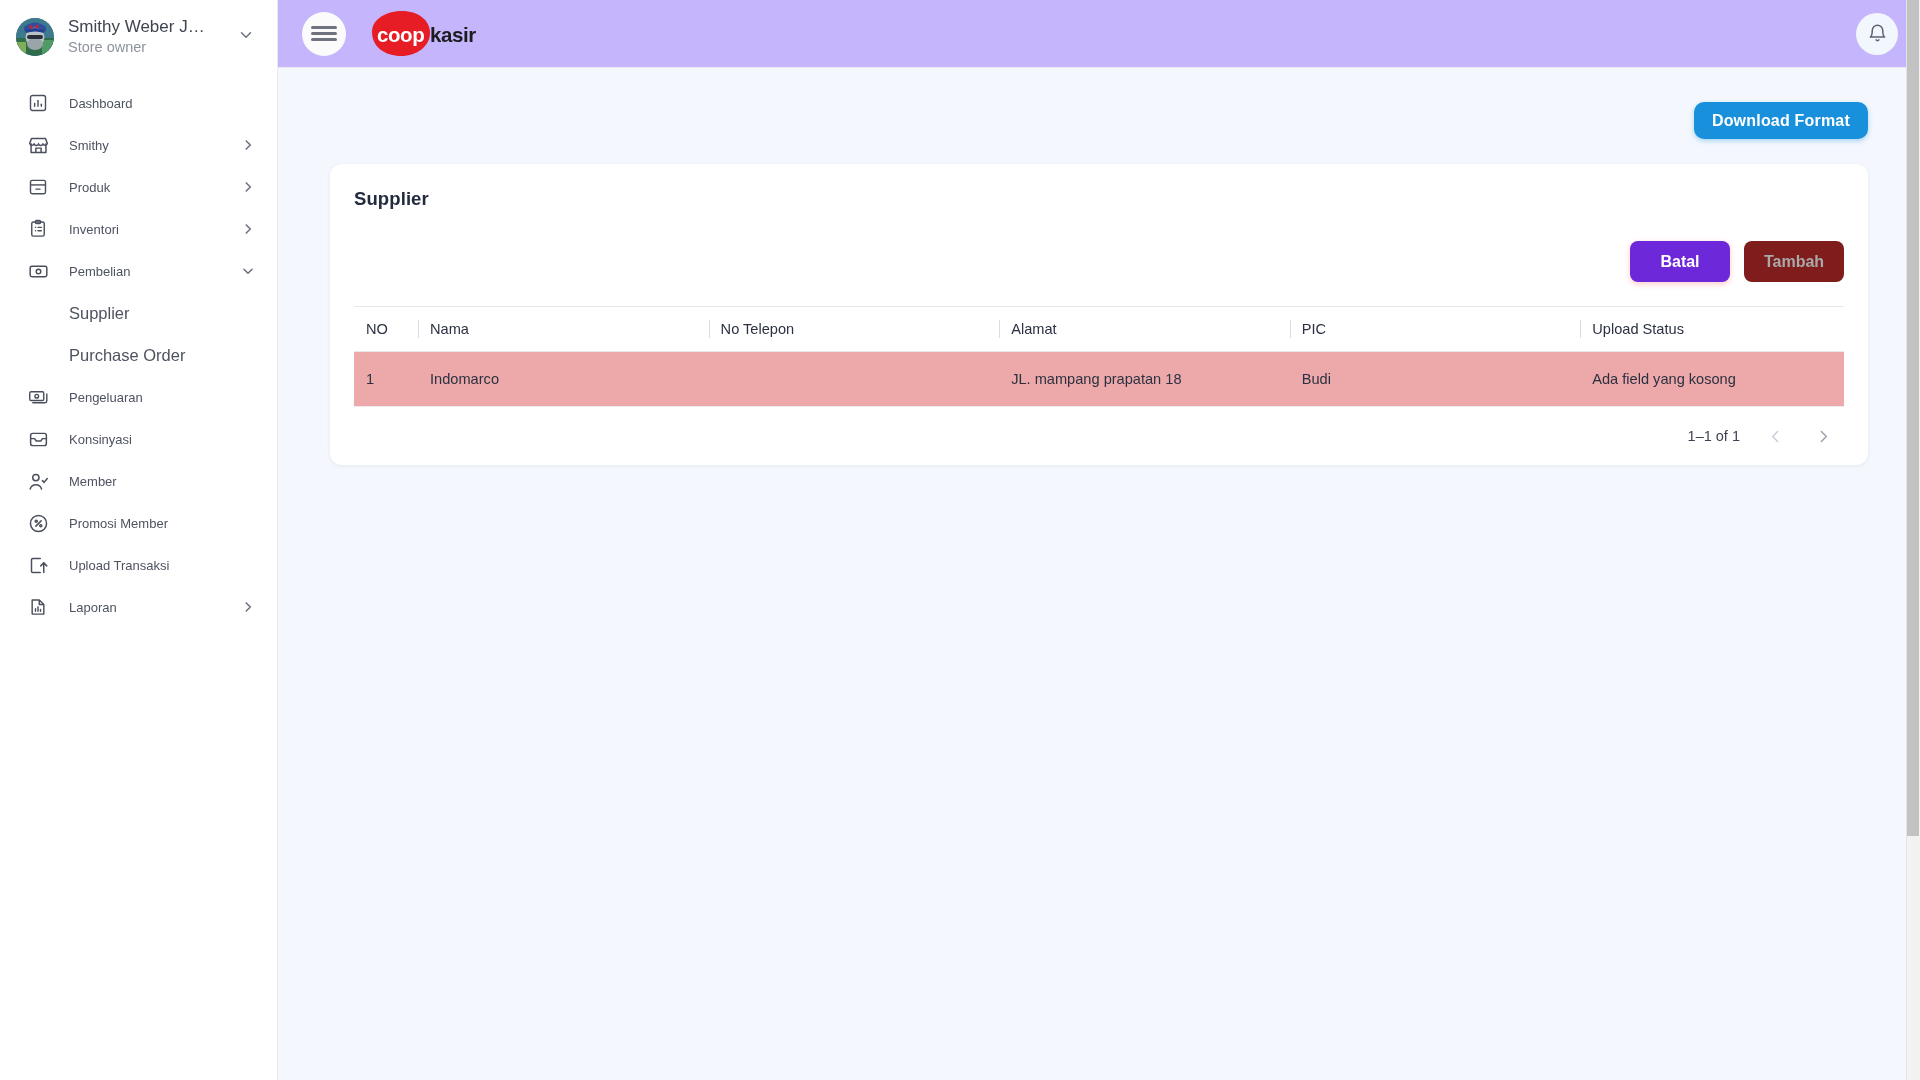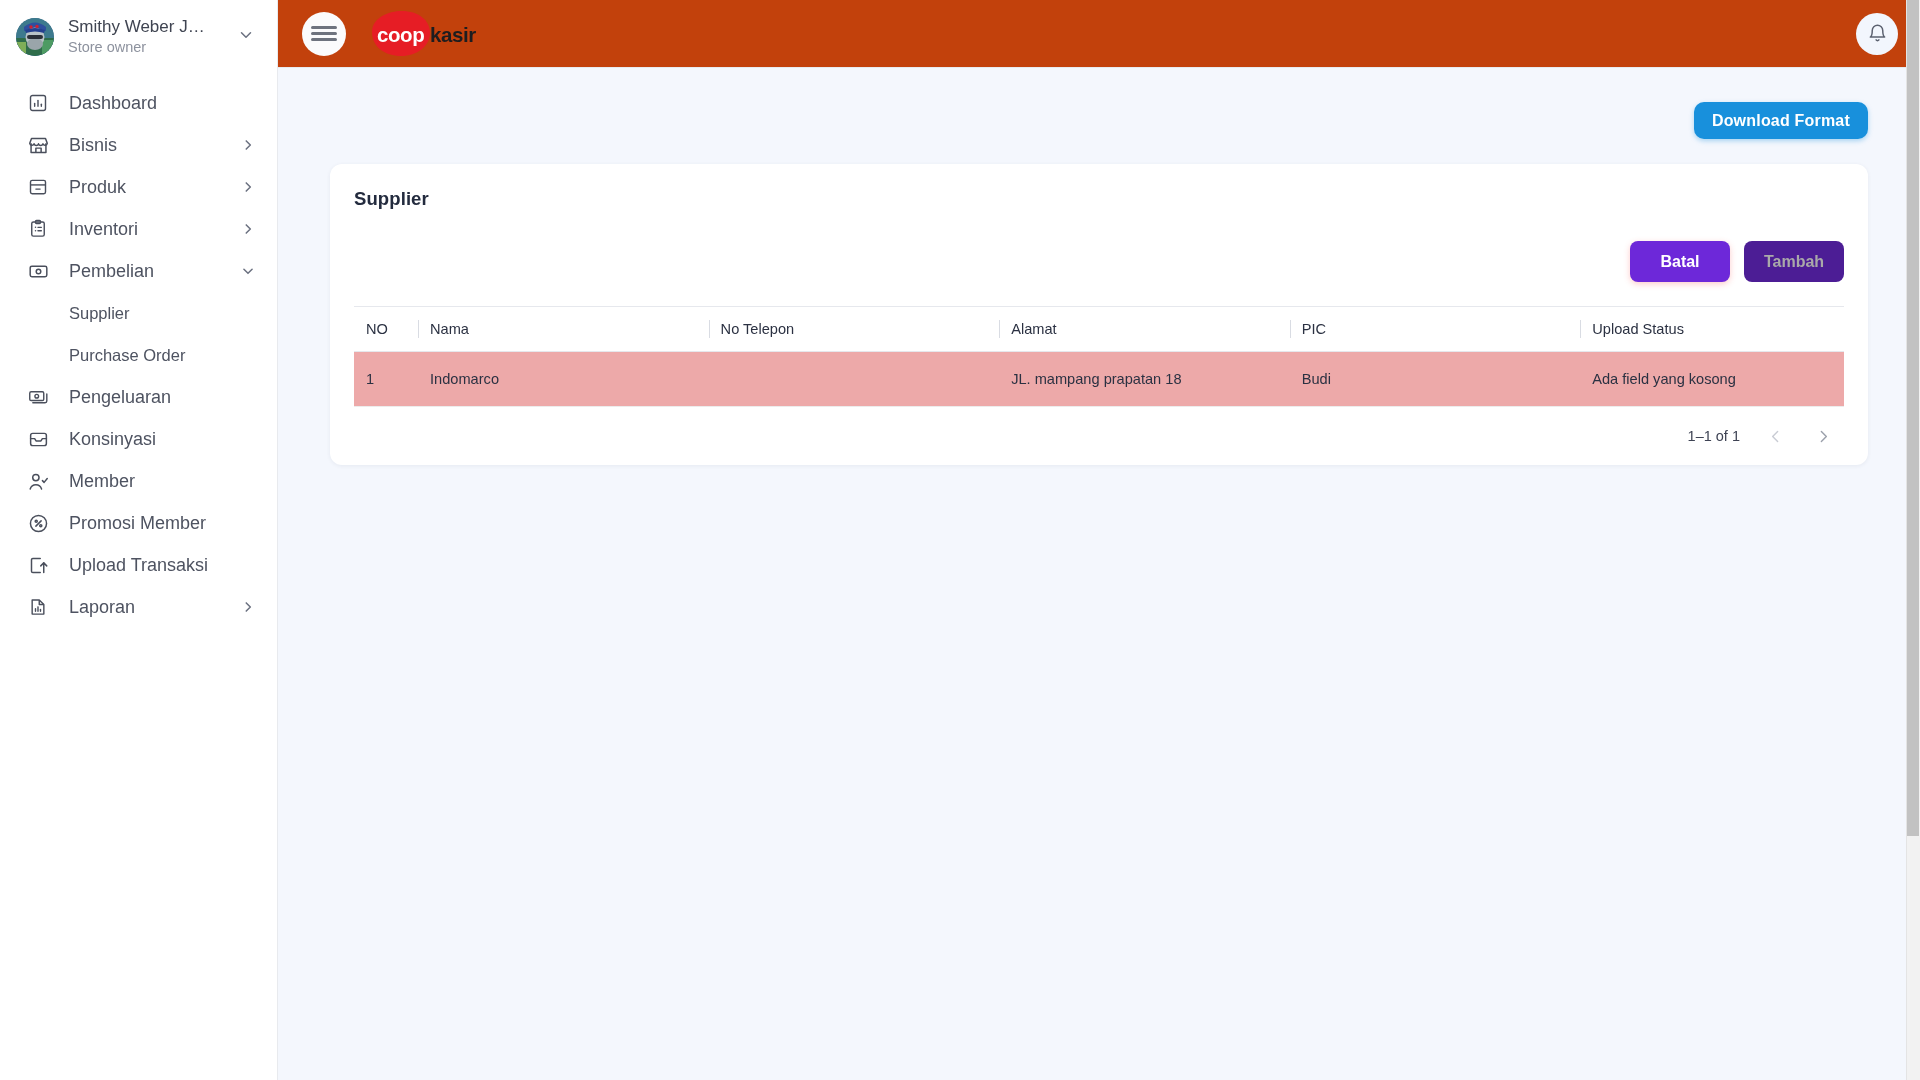--- a/index.html
+++ b/index.html
@@ -36,34 +36,34 @@
   .nav-item {
     display: flex; align-items: center; height: 42px;
     padding: 0 22px 0 27px; cursor: pointer; position: relative;
   }
   .nav-icon {
     width: 22px; height: 22px; flex: 0 0 22px;
     display: flex; align-items: center; justify-content: center;
     color: #4a4f5c;
   }
   .nav-label {
-    margin-left: 20px; font-size: 18px; color: #4e5361;
+    margin-left: 20px; font-size: 13px; color: #4e5361;
     flex: 1 1 auto; white-space: nowrap;
   }
   .nav-caret { flex: 0 0 14px; color: #6b7180; display: flex; align-items: center; }
   .nav-sub {
     display: flex; align-items: center; height: 42px;
     padding-left: 69px; cursor: pointer;
   }
   .nav-sub-label { font-size: 16.5px; color: #4e5361; white-space: nowrap; }
 
   
   .main { flex: 1 1 auto; height: 1080px; display: flex; flex-direction: column; min-width: 0; }
   .topbar {
-    height: 68px; background: #c2410c; border-bottom: 1px solid #e8eaee;
+    height: 68px; background: #c4b5fd; border-bottom: 1px solid #e8eaee;
     display: flex; align-items: center; padding: 0 22px 0 24px; flex: 0 0 68px;
   }
   .hamburger-btn {
     width: 44px; height: 44px; border-radius: 50%;
     display: flex; align-items: center; justify-content: center;
     cursor: pointer; background: #fbfbfc;
   }
   .hamburger-btn span {
     display: block; width: 26px; height: 3.2px; background: #6e737e;
     border-radius: 2px; margin: 2.6px 0;
@@ -102,21 +102,21 @@
   .card-actions {
     display: flex; justify-content: flex-end; gap: 14px;
     padding: 31px 24px 0 24px;
   }
   .btn-batal {
     background: #6d28d9; color: #ffffff; border: none; font-family: inherit;
     font-size: 16px; font-weight: bold; width: 100px; height: 41px;
     border-radius: 8px; cursor: pointer; box-shadow: 0 2px 6px rgba(251,87,82,.3);
   }
   .btn-tambah {
-    background: #4c1d95; color: #a9a9a9; border: none; font-family: inherit;
+    background: #7f1d1d; color: #a9a9a9; border: none; font-family: inherit;
     font-size: 16px; font-weight: bold; width: 100px; height: 41px;
     border-radius: 8px; cursor: default;
   }
 
   .table-wrap { margin-top: 24px; padding: 0 24px; }
   table.grid { width: 100%; border-collapse: collapse; table-layout: fixed; }
   table.grid thead th {
     text-align: left; font-size: 14.6px; font-weight: normal; color: #2b3142;
     padding: 14px 0 14px 12px; border-top: 1px solid #e6e8ed;
     border-bottom: 1px solid #e6e8ed; position: relative; background: #fff;
@@ -208,21 +208,21 @@
       </div>
 
       <div class="nav-item">
         <span class="nav-icon">
           <svg width="21" height="21" viewBox="0 0 24 24" fill="none" stroke="currentColor" stroke-width="1.7" stroke-linejoin="round">
               <path d="M3.5 9.5V20h17V9.5"></path>
               <path d="M2 9.5 4 4h16l2 5.5a2.6 2.6 0 0 1-5 .6 2.6 2.6 0 0 1-5 0 2.6 2.6 0 0 1-5 0 2.6 2.6 0 0 1-5-.6z"></path>
               <path d="M9 20v-5h6v5"></path>
             </svg>
         </span>
-        <span class="nav-label">Bisnis</span>
+        <span class="nav-label">Smithy</span>
         <span class="nav-caret">
           <svg width="14" height="14" viewBox="0 0 24 24" fill="none" stroke="currentColor" stroke-width="2.6" stroke-linecap="round" stroke-linejoin="round">
               <polyline points="9 5 16 12 9 19"></polyline>
             </svg>
         </span>
       </div>
 
       <div class="nav-item">
         <span class="nav-icon">
           <svg width="20" height="20" viewBox="0 0 24 24" fill="none" stroke="currentColor" stroke-width="1.7" stroke-linejoin="round">

